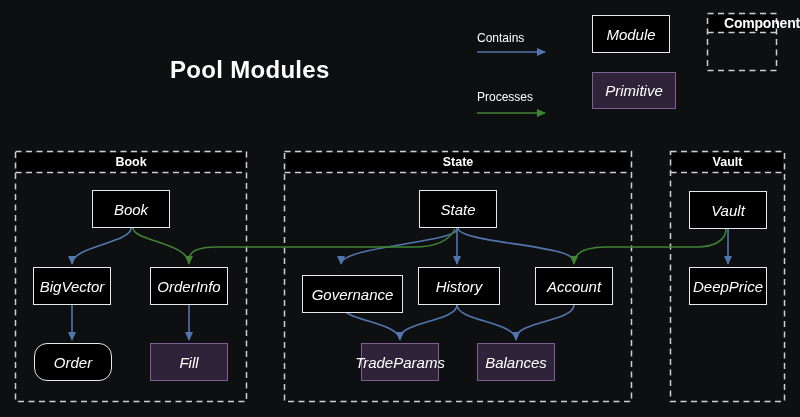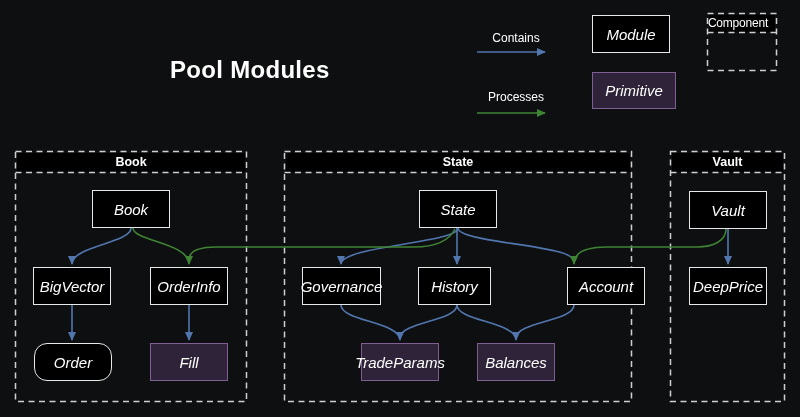--- a/index.html
+++ b/index.html
@@ -8,41 +8,41 @@
     background:var(--background,#0e0f11);
     color:var(--text,#fff);
     font-family:"Liberation Sans",sans-serif;
   }
   #edge-layer{position:absolute;left:0;top:0;pointer-events:none;}
   .page-title{
     position:absolute;left:170px;top:56px;
     font-size:24px;font-weight:bold;letter-spacing:.3px;
   }
   .legend-label{
-    position:absolute;width:78px;text-align:center;
+    position:absolute;width:78px;
     font-size:12px;color:var(--text,#fff);
   }
   .node{
     position:absolute;width:78px;height:38px;box-sizing:border-box;
     background:var(--node-bg,#000);
     border:1.6px solid var(--node-border,#e8e8e8);
     display:flex;align-items:center;justify-content:center;
     font-size:15px;white-space:nowrap;font-style:italic;
   }
   .node.primitive{
     background:var(--primitive-bg,#2e2338);
     border-color:var(--primitive-border,#7d5f94);
   }
   .container-title{
     position:absolute;height:19px;line-height:19px;text-align:center;
     font-size:12.5px;font-weight:bold;
   }
   .component-title{
-    position:absolute;left:704px;top:15px;width:68px;height:17px;line-height:17px;
-    text-align:center;font-size:12px;font-weight:normal;letter-spacing:-.2px;
+    position:absolute;left:724px;top:15px;width:68px;height:17px;line-height:17px;
+    text-align:center;font-size:14px;font-weight:bold;letter-spacing:-.2px;
   }
   .c-rect{fill:none;stroke:var(--container-border,#cfcfcf);stroke-width:1.5;stroke-dasharray:6 4.5;}
   .c-hdr{fill:#000;}
   .c-line{stroke:var(--container-border,#cfcfcf);stroke-width:1.5;stroke-dasharray:6 4.5;fill:none;}
   .e-blue{stroke:var(--edge-contains,#5176ae);stroke-width:1.6;fill:none;}
   .e-green{stroke:var(--edge-processes,#3f8434);stroke-width:1.6;fill:none;}
 </style>
 </head>
 <body>
 
@@ -106,22 +106,22 @@
   <div class="container-title" style="left:284px;top:153px;width:348px;">State</div>
   <div class="container-title" style="left:670px;top:153px;width:115px;">Vault</div>
 
   <div class="node" style="left:92px;top:190px;">Book</div>
   <div class="node" style="left:150px;top:267px;">OrderInfo</div>
   <div class="node" style="left:33px;top:267px;">BigVector</div>
   <div class="node" style="left:34px;top:343px;border-radius:13px;">Order</div>
   <div class="node primitive" style="left:150px;top:343px;">Fill</div>
 
   <div class="node" style="left:419px;top:190px;">State</div>
-  <div class="node" style="left:302px;top:267px;width:79px;">Governance</div>
-  <div class="node" style="left:418px;top:267px;width:73px;">History</div>
-  <div class="node" style="left:535px;top:267px;margin-left:32px;">Account</div>
+  <div class="node" style="left:302px;top:275px;width:101px;">Governance</div>
+  <div class="node" style="left:418px;top:267px;width:82px;">History</div>
+  <div class="node" style="left:535px;top:267px;">Account</div>
   <div class="node primitive" style="left:361px;top:343px;text-align:right;">TradeParams</div>
   <div class="node primitive" style="left:477px;top:343px;">Balances</div>
 
   <div class="node" style="left:689px;top:191px;">Vault</div>
   <div class="node" style="left:689px;top:267px;">DeepPrice</div>
 
 </div>
 
 </body></html>

